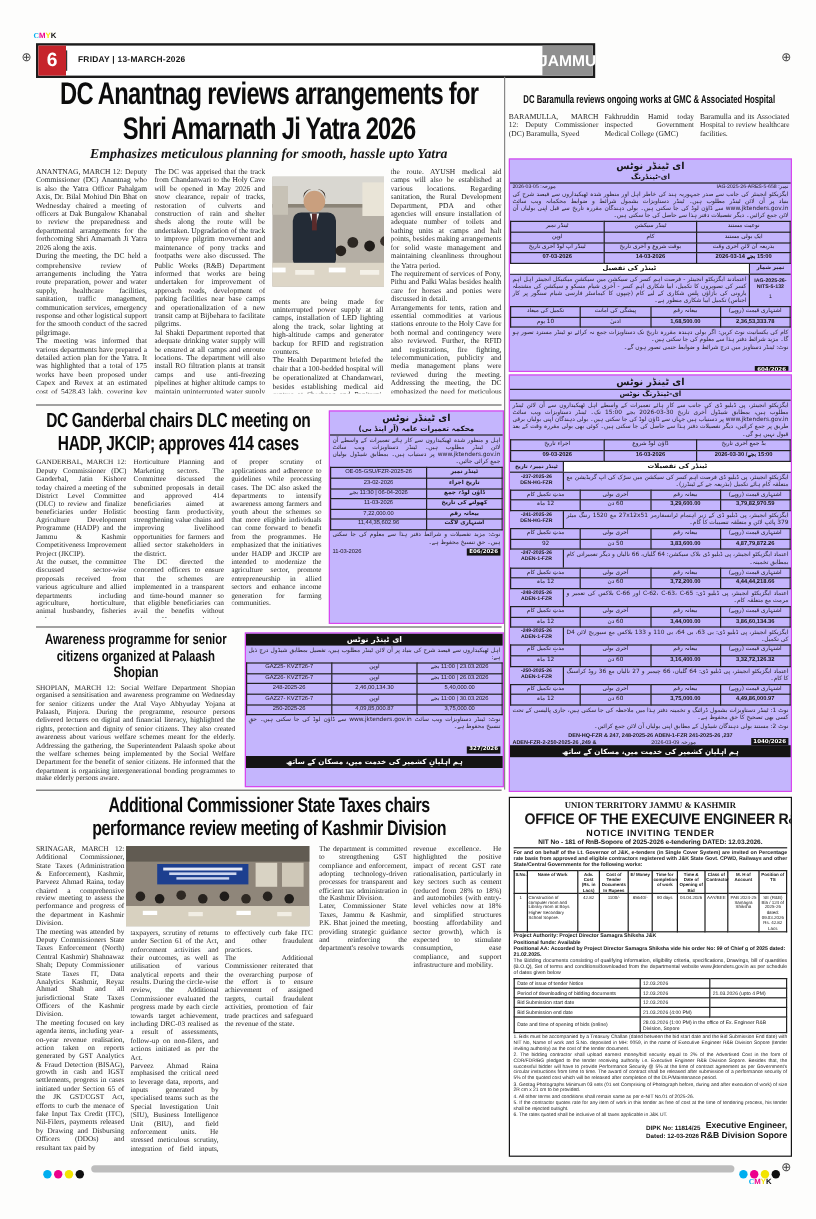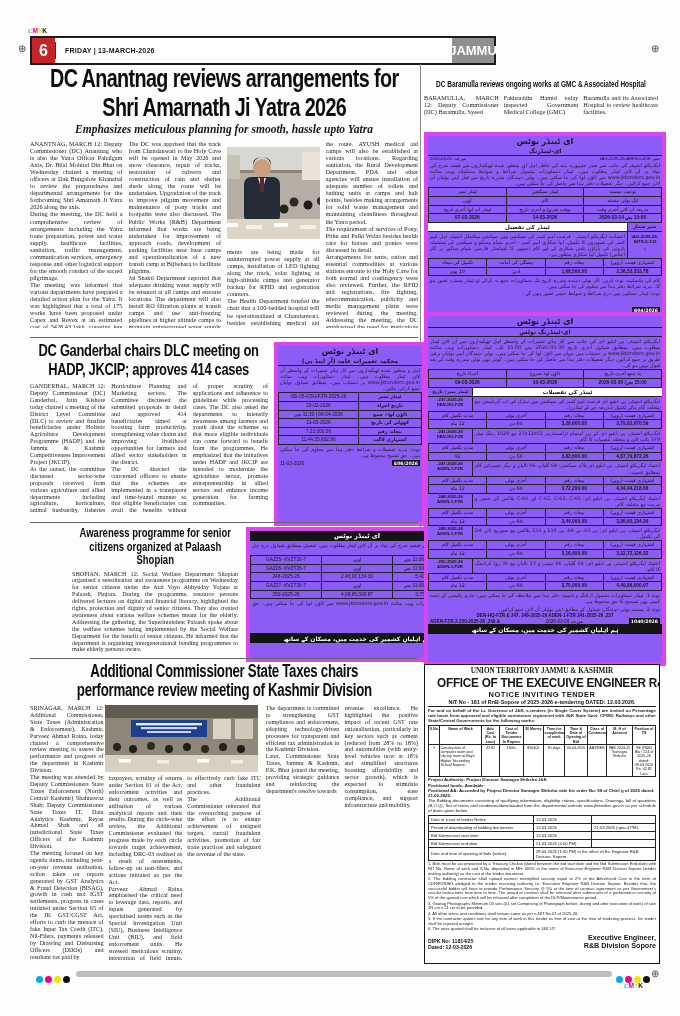--- a/index.html
+++ b/index.html
@@ -29,21 +29,21 @@
   .h4{font-size:17.5px;line-height:19px;letter-spacing:-.4px;}
   .h5{font-size:9.5px;line-height:10.5px;}
   .subhead{font-family:"Liberation Serif",serif;font-style:italic;font-weight:bold;font-size:11.5px;text-align:center;}
   .bodycols{display:flex;gap:6px;}
   .c{flex:1;font-family:"Liberation Serif",serif;font-size:6.25px;line-height:7.05px;text-align:justify;
      white-space:pre-line;overflow:hidden;color:#1d1d1d;}
   .sm{font-size:6.1px;line-height:6.9px;}
   
   .photo{display:block;}
   
-  .ubox{border:4px solid #d946ef;background:#8b5cf6;overflow:hidden;font-family:"DejaVu Sans",sans-serif;}
+  .ubox{border:1px solid #d946ef;background:#c4b5fd;overflow:hidden;font-family:"DejaVu Sans",sans-serif;}
   .u{direction:rtl;unicode-bidi:embed;}
   .utitle{text-align:center;font-weight:bold;font-size:8px;line-height:9px;padding:1px 0;}
   .usub{text-align:center;font-weight:bold;font-size:6px;line-height:7px;border-bottom:.7px solid #222;padding-bottom:1px;}
   .utext{font-size:4.9px;line-height:6.1px;text-align:justify;padding:1px 2px;color:#222;}
   .utbl{width:100%;border-collapse:collapse;table-layout:fixed;}
   .utbl td,.utbl th{border:.6px solid #222;font-size:4.8px;line-height:5.6px;padding:1px;text-align:center;font-weight:normal;}
   .utbl .b{font-weight:bold;}
   .uband{background:#fff;border-top:.8px solid #222;border-bottom:.8px solid #222;font-weight:bold;font-size:5.6px;text-align:center;padding:1px 0;}
   .ublk{background:#141414;color:#fff;text-align:center;font-size:6px;line-height:7px;padding:1.5px 0;font-weight:bold;}
   .marker{display:inline-block;background:#141414;color:#fff;font-size:4.6px;padding:.5px 2px;font-weight:bold;}
@@ -57,21 +57,21 @@
   .nit .intro{font-size:4.4px;line-height:5.2px;text-align:justify;font-weight:bold;color:#222;margin-top:1px;}
   .ntbl{width:100%;border-collapse:collapse;table-layout:fixed;margin-top:1.5px;}
   .ntbl th,.ntbl td{border:.6px solid #222;font-size:3.7px;line-height:4.3px;padding:.5px;text-align:center;vertical-align:top;font-weight:normal;}
   .ntbl th{font-weight:bold;}
   .pline{font-size:4.4px;line-height:5.2px;font-weight:bold;}
   .ppara{font-size:4.3px;line-height:5px;text-align:justify;}
   .stbl{width:100%;border-collapse:collapse;table-layout:fixed;margin:1.5px 0;}
   .stbl td{border:.6px solid #222;font-size:4.2px;line-height:5px;padding:1px 2px;text-align:left;}
   .conds{font-size:4.1px;line-height:4.8px;text-align:justify;color:#222;}
   .conds div{margin-bottom:.5px;}
-  .nitfoot{display:flex;justify-content:space-between;align-items:flex-end;margin-top:2px;}
+  .nitfoot{display:flex;justify-content:flex-end;align-items:flex-end;margin-top:2px;}
   .dipk{font-weight:bold;font-size:5.2px;line-height:6px;}
   .sig{font-weight:800;font-size:7.2px;line-height:8px;text-align:right;}
   
   .dot{width:7px;height:7px;border-radius:50%;display:inline-block;vertical-align:middle;margin-right:2px;}
   .dc{background:#00aeef}.dm{background:#ec008c}.dy{background:#f2e400}.dk{background:#101010}
   .graybar{position:absolute;height:6px;background:#bdbdbd;border-radius:3px;top:1px;}
 </style>
 </head>
 <body>
 
@@ -181,21 +181,21 @@
       <div class="utext">نوٹ: مزید تفصیلات و شرائط دفتر ہذا سے معلوم کی جا سکتی ہیں۔ حقِ تنسیخ محفوظ ہے۔</div>
       <div style="display:flex;justify-content:space-between;align-items:center;padding:1px 2px;">
         <span class="marker">E06/2026</span>
         <span class="num" style="font-size:4.8px;">11-03-2026</span>
       </div>
     </div>
   </section>
 
   <div class="abs hrule" style="left:30px;top:522px;width:388px;"></div>
 
-  <section class="abs" style="left:30px;top:527px;width:388px;height:128px;margin-left:42px;">
+  <section class="abs" style="left:30px;top:527px;width:388px;height:128px;">
     <div style="width:166px;">
       <div class="hl h3 cond">Awareness programme for senior
 citizens organized at Palaash
 Shopian</div>
       <div class="c sm" style="margin-top:3px;height:82px;">SHOPIAN, MARCH 12: Social Welfare Department Shopian organised a sensitisation and awareness programme on Wednesday for senior citizens under the Atal Vayo Abhyuday Yojana at Palaash, Pinjora. During the programme, resource persons delivered lectures on digital and financial literacy, highlighted the rights, protection and dignity of senior citizens. They also created awareness about various welfare schemes meant for the elderly. Addressing the gathering, the Superintendent Palaash spoke about the welfare schemes being implemented by the Social Welfare Department for the benefit of senior citizens. He informed that the department is organising intergenerational bonding programmes to make elderly persons aware.</div>
     </div>
     <div class="abs ubox u" style="left:174px;top:0;width:214px;height:127px;">
       <div class="ublk" style="font-size:6.5px;">ای ٹینڈر نوٹس</div>
       <div class="utext">اہل ٹھیکیداروں سے فیصد شرح کی بنیاد پر آن لائن ٹینڈر مطلوب ہیں، تفصیل بمطابق شیڈول درج ذیل ہے:</div>
       <table class="utbl">

